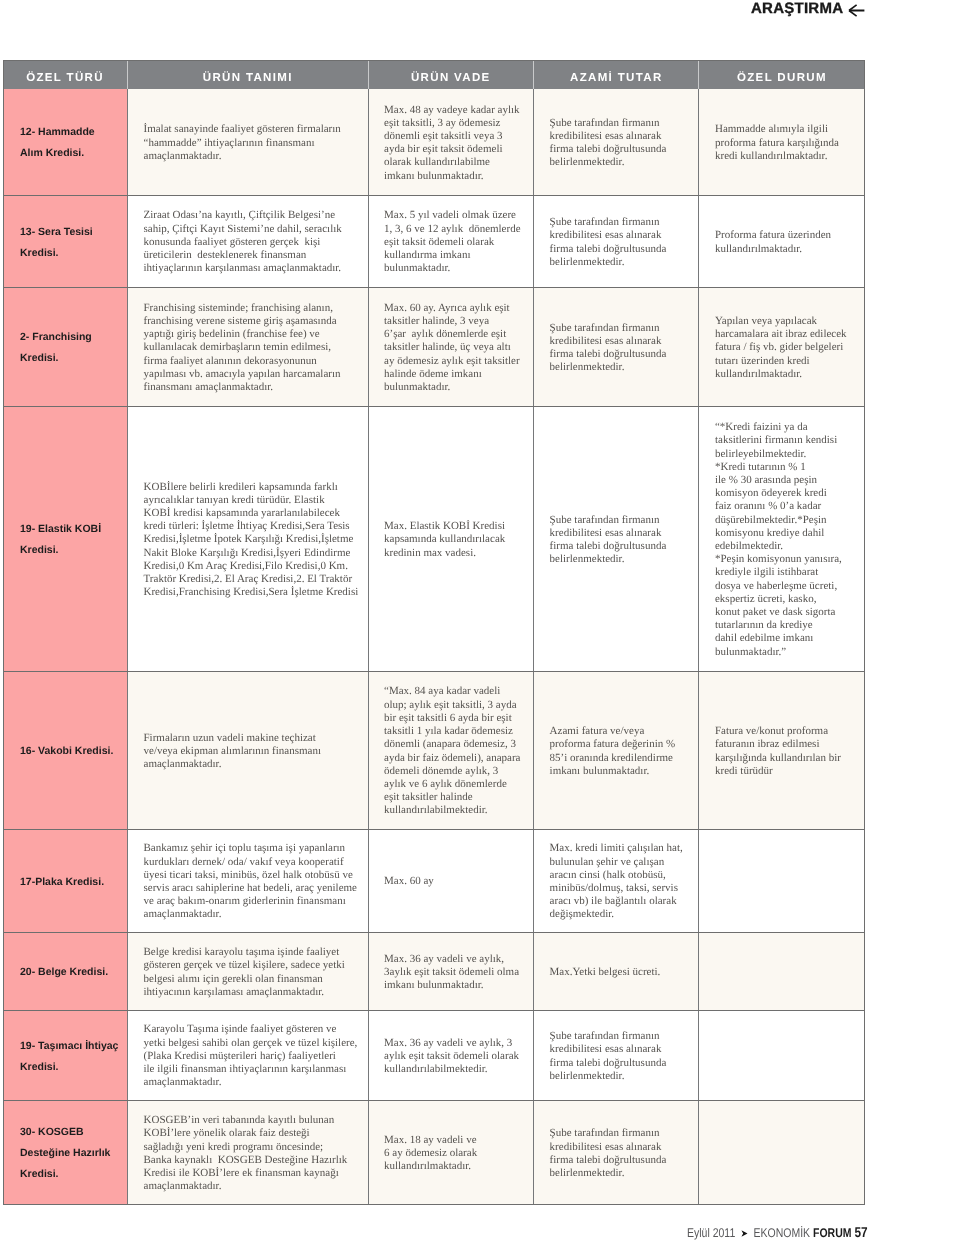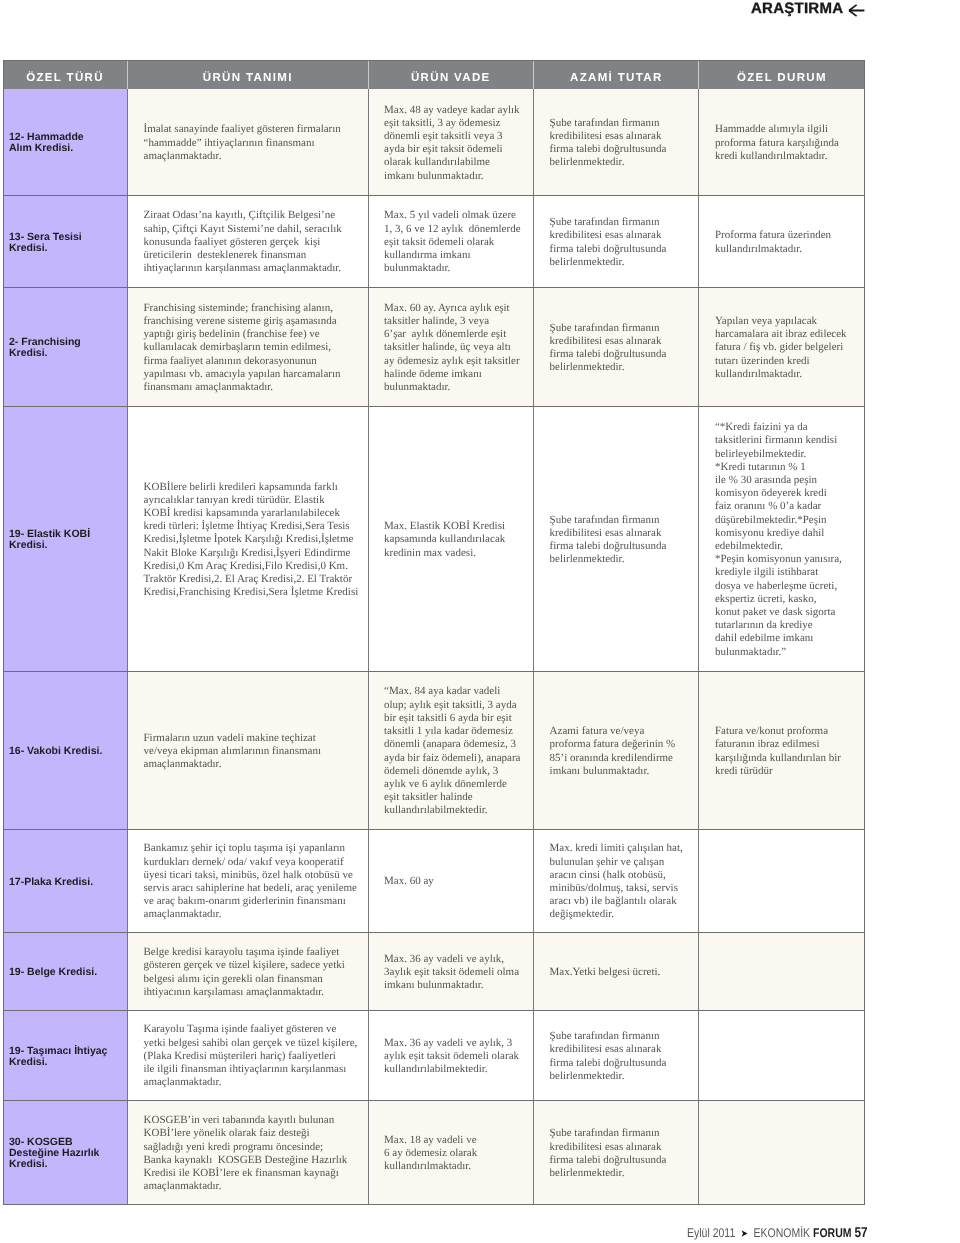--- a/index.html
+++ b/index.html
@@ -9,21 +9,21 @@
 
   .top-head{position:absolute;left:0;top:0;width:960px;height:44px;}
   .top-title{position:absolute;left:751px;top:0px;font-family:"Liberation Sans",sans-serif;font-weight:bold;font-size:15px;letter-spacing:0.25px;color:#1a1a1a;line-height:18px;-webkit-text-stroke:0.35px #1a1a1a;}
   .top-arrow{position:absolute;left:848px;top:3.5px;width:18px;height:13px;}
 
   .tbl{position:absolute;left:3px;top:60px;width:860.4px;border-collapse:collapse;table-layout:fixed;}
   .tbl th{background:#808285;color:#ffffff;font-family:"Liberation Sans",sans-serif;font-weight:bold;font-size:11.5px;letter-spacing:1.35px;height:22px;padding:7px 0 0 0;text-align:center;vertical-align:middle;line-height:17px;border-left:1px solid #c9cacb;}
   .tbl th:first-child{border-left:none;}
   .tbl td{background:#fbf8f2;color:#55524f;font-size:11px;line-height:13.2px;padding:3px 4px 0 15.5px;vertical-align:middle;border-left:1px solid #76787a;border-bottom:1px solid #6e6e6e;white-space:pre;}
   .tbl tr.alt td{background:#ffffff;}
-  .tbl tr td.c0, .tbl tr.alt td.c0{background:#c4b5fd;color:#1c1c1c;font-family:"Liberation Sans",sans-serif;font-weight:bold;font-size:10.5px;line-height:11px;border-left:none;padding-left:6px;padding-right:3px;letter-spacing:0px;}
+  .tbl tr td.c0, .tbl tr.alt td.c0{background:#fca5a5;color:#1c1c1c;font-family:"Liberation Sans",sans-serif;font-weight:bold;font-size:10.5px;line-height:21px;border-left:none;padding-left:17px;padding-right:3px;letter-spacing:0px;}
   .tbl tr:last-child td{border-bottom:none;}
   .tbl-outline{position:absolute;left:3px;top:60px;width:859.5px;height:1143px;border:1px solid #6e6e6e;pointer-events:none;}
 
   .side{position:absolute;left:873px;top:154px;width:87px;height:215px;}
   .vb-logo{position:absolute;left:13px;top:0px;width:35px;height:24px;}
   .stripes{position:absolute;left:0px;top:29px;width:87px;height:180px;}
   .stripes i{position:absolute;display:block;height:1px;background:#c2c4c6;}
   .vertname{position:absolute;left:-61px;top:110px;width:180px;height:30px;transform:rotate(-90deg);transform-origin:center;font-family:"Liberation Serif",serif;font-size:29px;letter-spacing:-1.4px;color:#858585;text-align:center;line-height:30px;}
 
   .footer{position:absolute;left:687px;top:1226px;font-family:"Liberation Sans",sans-serif;font-size:12.6px;letter-spacing:0px;color:#58585a;white-space:nowrap;line-height:14px;transform:scaleX(0.833);transform-origin:left top;}
@@ -195,21 +195,21 @@
         <td class="c2">Max. 60 ay</td>
         <td class="c3">Max. kredi limiti çalışılan hat,
 bulunulan şehir ve çalışan
 aracın cinsi (halk otobüsü,
 minibüs/dolmuş, taksi, servis
 aracı vb) ile bağlantılı olarak
 değişmektedir.</td>
         <td class="c4"></td>
       </tr>
       <tr style="height:78px">
-        <td class="c0">19- Belge Kredisi.</td>
+        <td class="c0">20- Belge Kredisi.</td>
         <td class="c1">Belge kredisi karayolu taşıma işinde faaliyet
 gösteren gerçek ve tüzel kişilere, sadece yetki
 belgesi alımı için gerekli olan finansman
 ihtiyacının karşılaması amaçlanmaktadır.</td>
         <td class="c2">Max. 36 ay vadeli ve aylık,
 3aylık eşit taksit ödemeli olma
 imkanı bulunmaktadır.</td>
         <td class="c3">Max.Yetki belgesi ücreti.</td>
         <td class="c4"></td>
       </tr>

